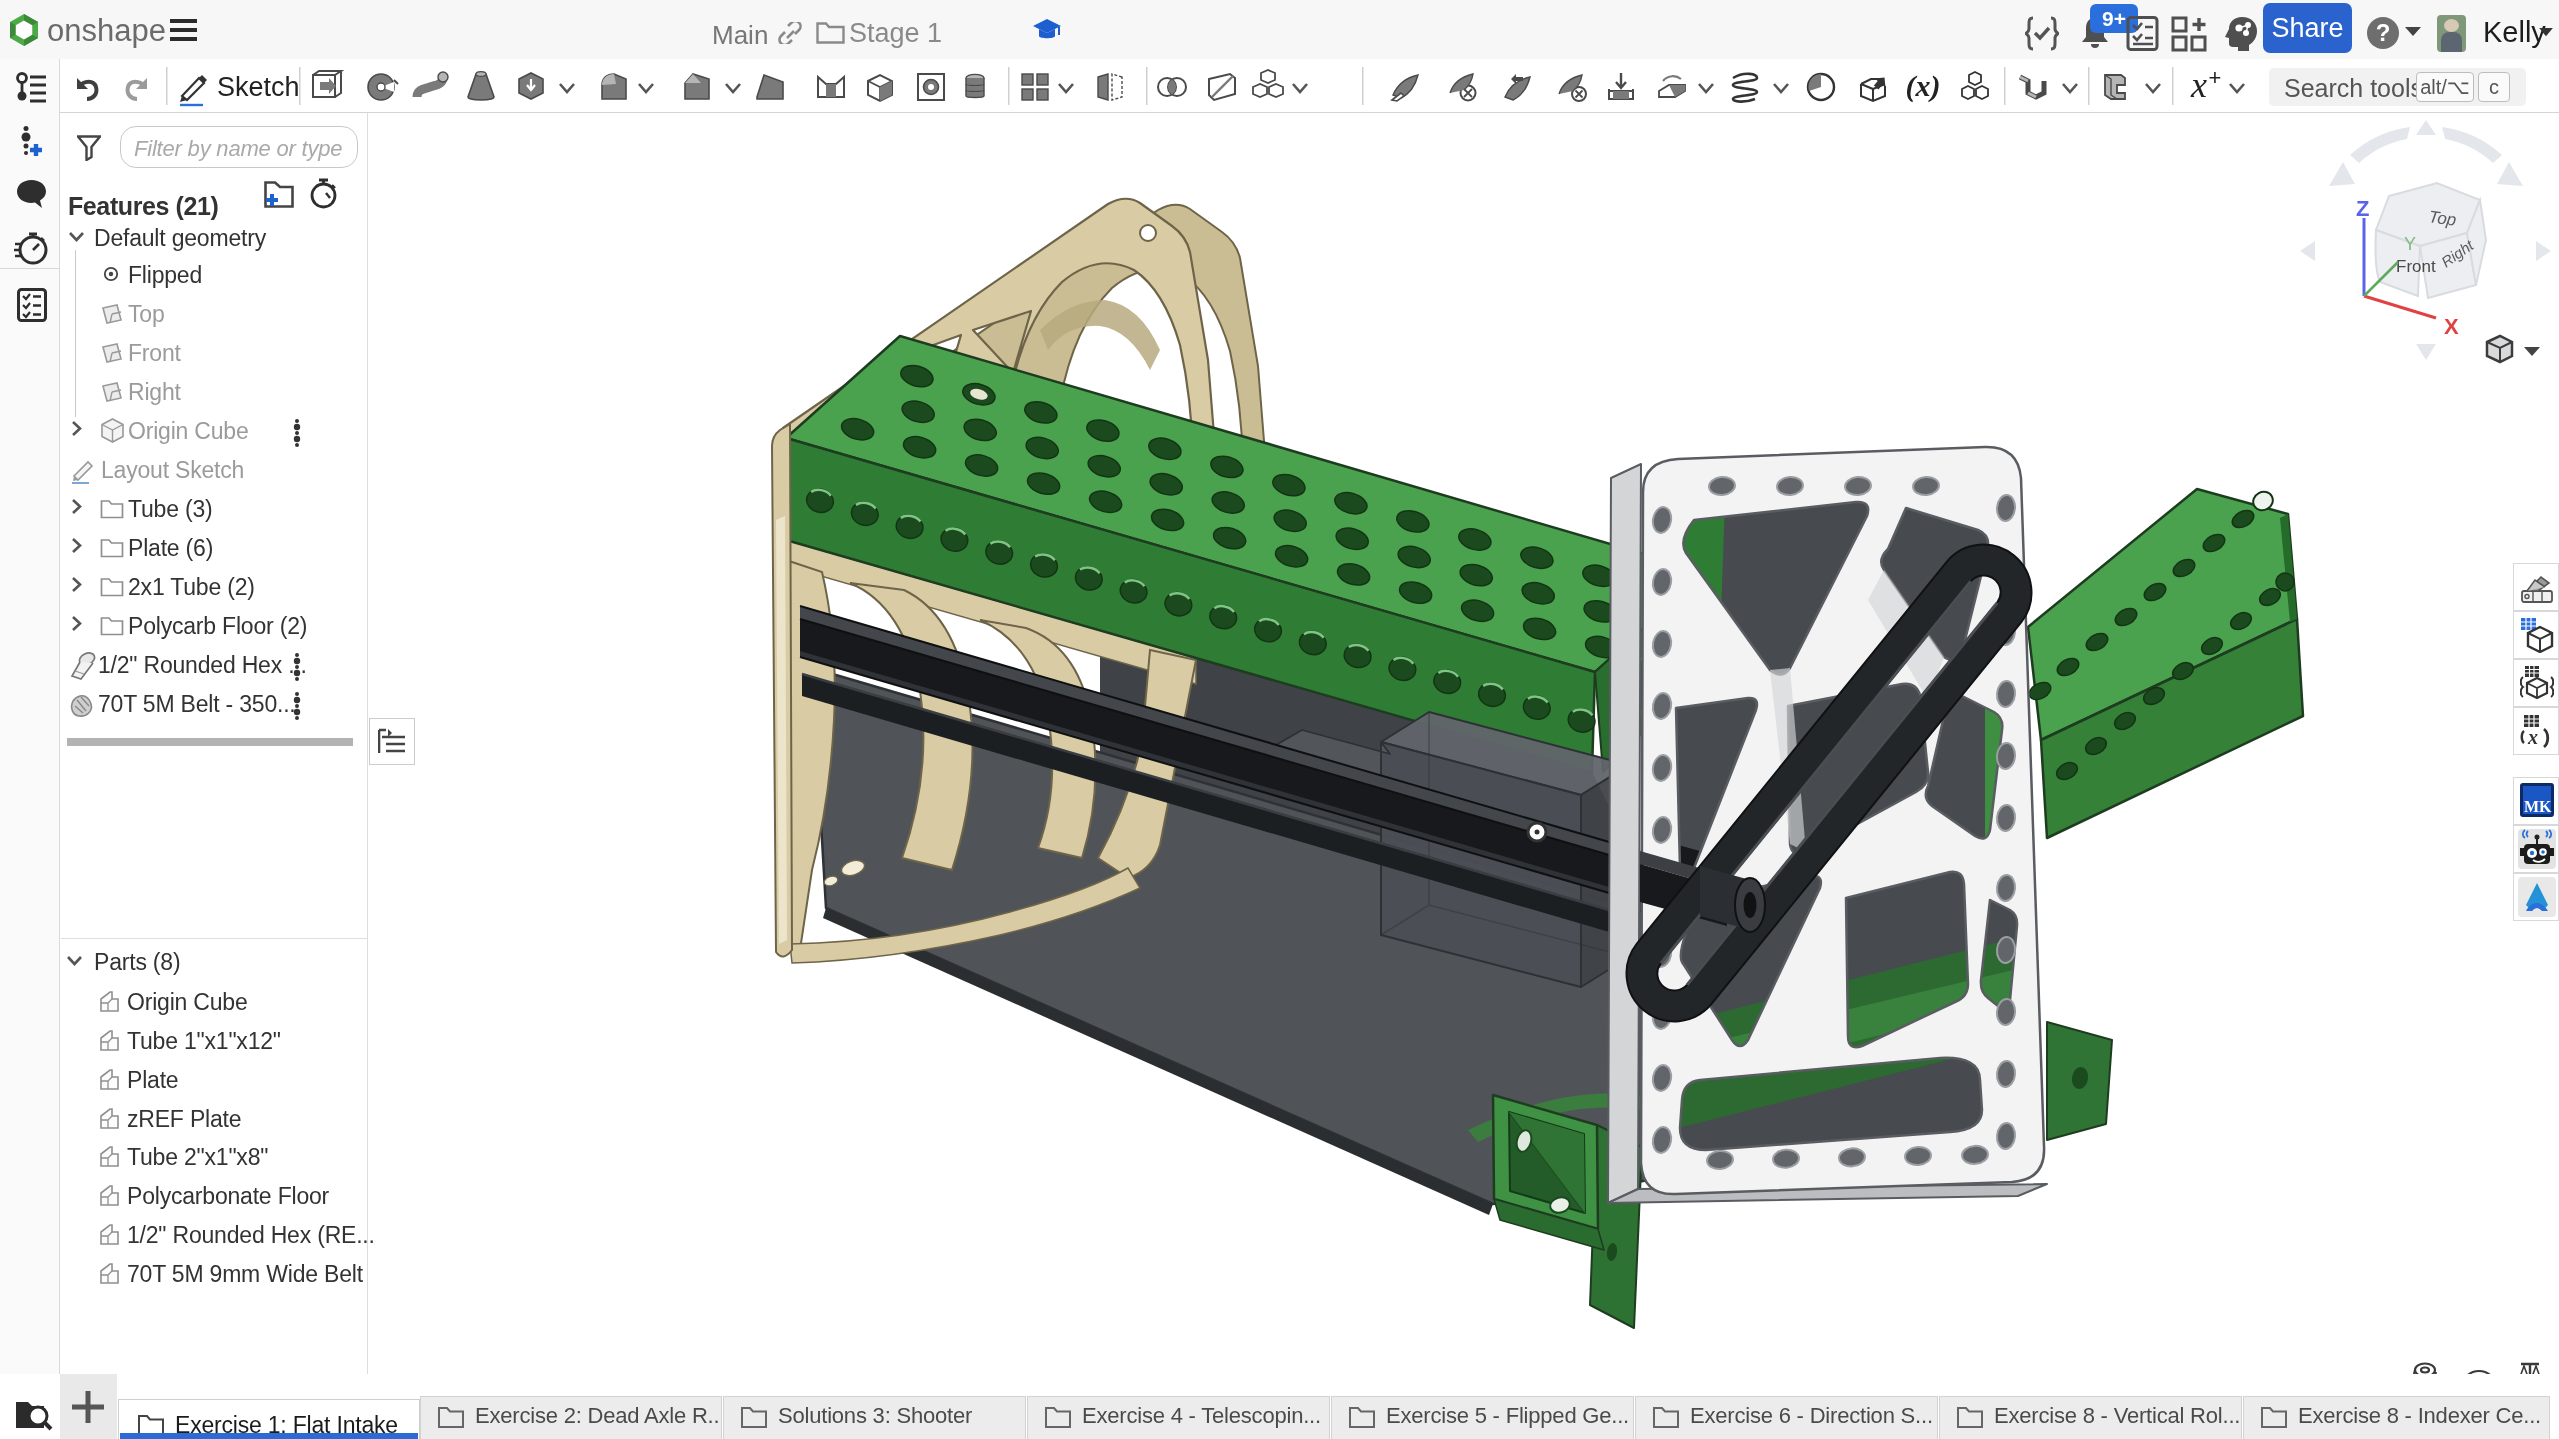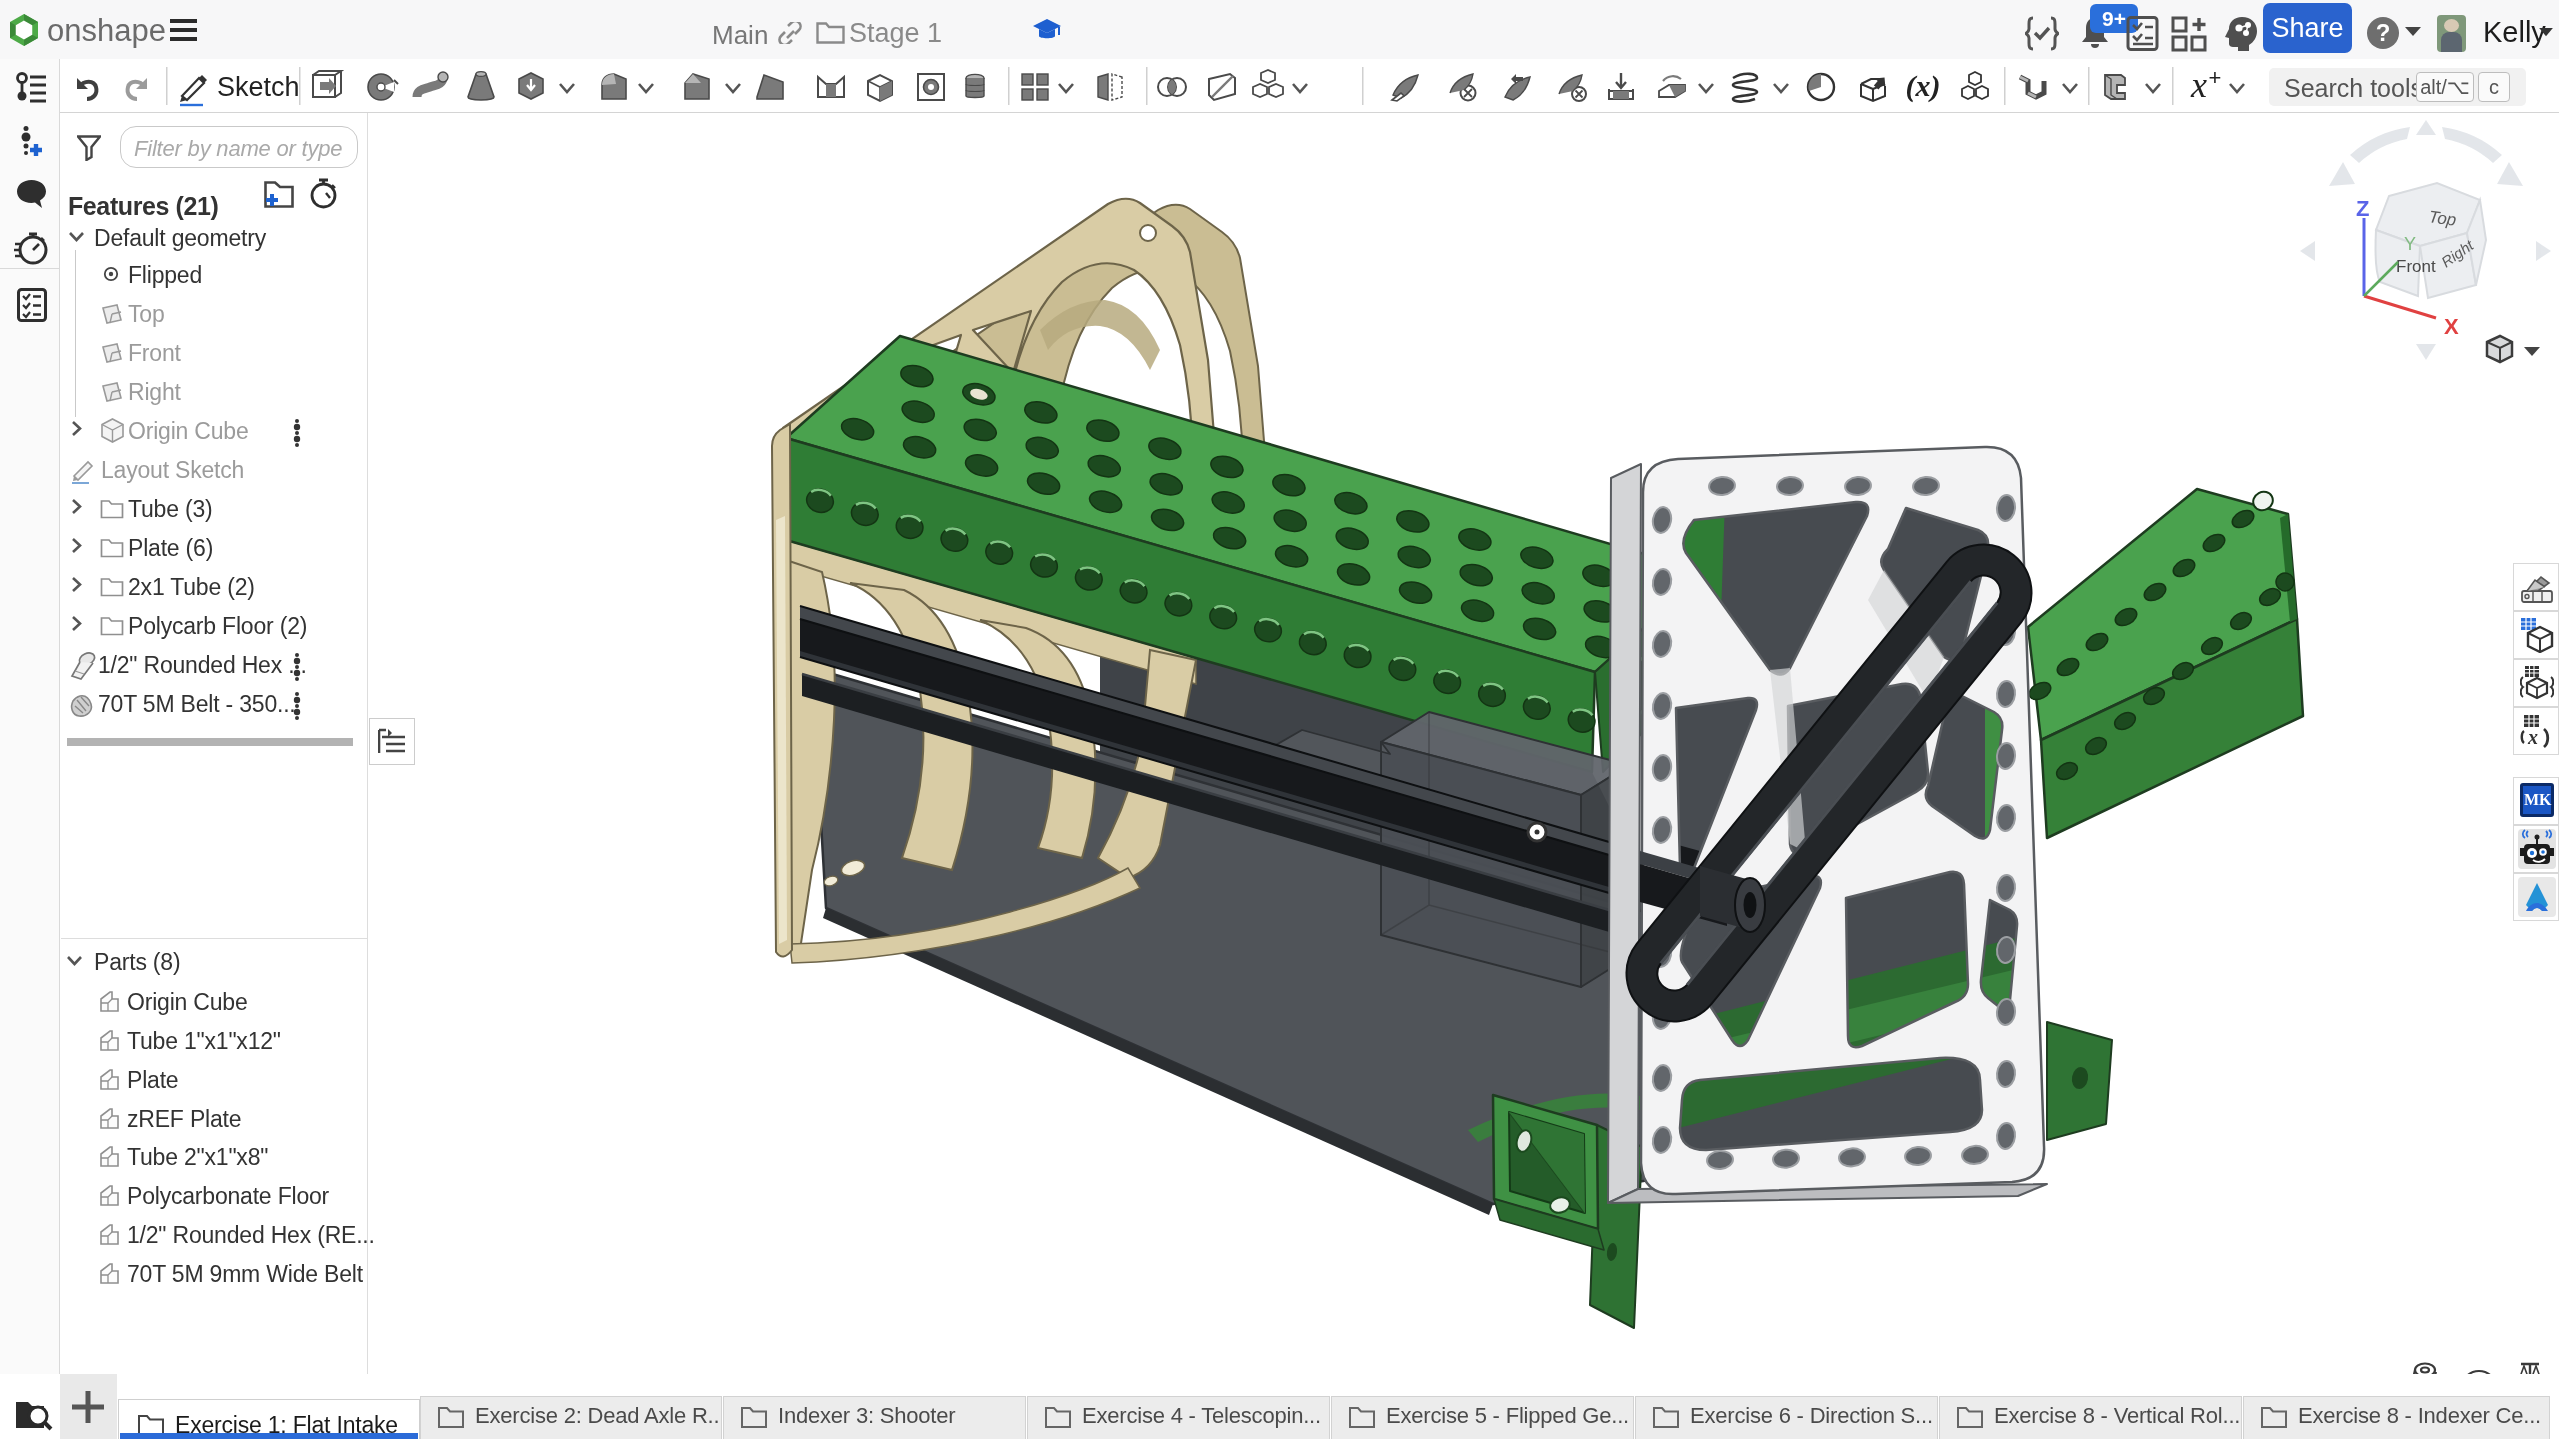--- a/index.html
+++ b/index.html
@@ -828,21 +828,21 @@
     <path d="M3 12 C0 14 0 20 3 22 C0 24 0 30 3 32 M31 12 C34 14 34 20 31 22 C34 24 34 30 31 32" stroke="#333" stroke-width="2" fill="none"></path>
   </svg>
   <svg class="abs" style="left:2520px;top:713px" width="34" height="36" viewBox="0 0 34 36">
     <rect x="4" y="2" width="15" height="12" fill="#333"></rect>
     <path d="M4 6 H19 M4 10 H19 M9 2 V14 M14 2 V14" stroke="#fff" stroke-width="1.2"></path>
     <path d="M4 18 C1 20 1 28 4 30" stroke="#333" stroke-width="2.4" fill="none"></path>
     <text x="8" y="31" font-size="20" font-style="italic" font-weight="bold" fill="#333" font-family="Liberation Serif">x</text>
     <path d="M24 16 C29 20 29 30 24 34" stroke="#333" stroke-width="2.8" fill="none"></path>
   </svg>
   <div class="abs" style="left:2520px;top:783px;width:34px;height:34px;background:#1a56c4;border:3px solid #0b2a66;border-radius:3px">
-    <div style="position:absolute;left:1px;top:5px;width:26px;text-align:right;font-size:16px;font-weight:bold;color:#fff;font-family:'Liberation Serif',serif">MK</div>
+    <div style="position:absolute;left:1px;top:12px;width:26px;text-align:right;font-size:16px;font-weight:bold;color:#fff;font-family:'Liberation Serif',serif">MK</div>
   </div>
   <div class="abs" style="left:2518px;top:829px;width:38px;height:40px;background:#e3e3e3;border-radius:4px">
     <svg width="38" height="40" viewBox="0 0 38 40">
       <circle cx="19" cy="8" r="2.5" fill="#222"></circle>
       <path d="M19 10 L19 15" stroke="#222" stroke-width="2"></path>
       <path d="M10 8 C8 6 8 4 10 2 M7 9 C4 7 4 3 7 1 M28 8 C30 6 30 4 28 2 M31 9 C34 7 34 3 31 1" stroke="#2a6fdb" stroke-width="1.8" fill="none"></path>
       <rect x="6" y="15" width="26" height="20" rx="4" fill="#1c1c1c"></rect>
       <circle cx="14" cy="24" r="5" fill="#fff"></circle>
         <circle cx="14" cy="24" r="2.2" fill="#1c6fd6"></circle>
       <circle cx="25" cy="23" r="3.8" fill="#fff"></circle>
@@ -863,21 +863,21 @@
 <div class="tab" style="left:420px;width:302px">
         <svg class="abs" style="left:16px;top:8px" width="28" height="24" viewBox="0 0 28 24">
           <path d="M2 3 L10 3 L13 6.5 L26 6.5 L26 22 L2 22 Z" fill="none" stroke="#666" stroke-width="2"></path>
         </svg>
         <div class="txt">Exercise 2: Dead Axle R...</div>
       </div>
 <div class="tab" style="left:723px;width:303px">
         <svg class="abs" style="left:16px;top:8px" width="28" height="24" viewBox="0 0 28 24">
           <path d="M2 3 L10 3 L13 6.5 L26 6.5 L26 22 L2 22 Z" fill="none" stroke="#666" stroke-width="2"></path>
         </svg>
-        <div class="txt">Indexer 3: Shooter</div>
+        <div class="txt">Solutions 3: Shooter</div>
       </div>
 <div class="tab" style="left:1027px;width:303px">
         <svg class="abs" style="left:16px;top:8px" width="28" height="24" viewBox="0 0 28 24">
           <path d="M2 3 L10 3 L13 6.5 L26 6.5 L26 22 L2 22 Z" fill="none" stroke="#666" stroke-width="2"></path>
         </svg>
         <div class="txt">Exercise 4 - Telescopin...</div>
       </div>
 <div class="tab" style="left:1331px;width:303px">
         <svg class="abs" style="left:16px;top:8px" width="28" height="24" viewBox="0 0 28 24">
           <path d="M2 3 L10 3 L13 6.5 L26 6.5 L26 22 L2 22 Z" fill="none" stroke="#666" stroke-width="2"></path>

